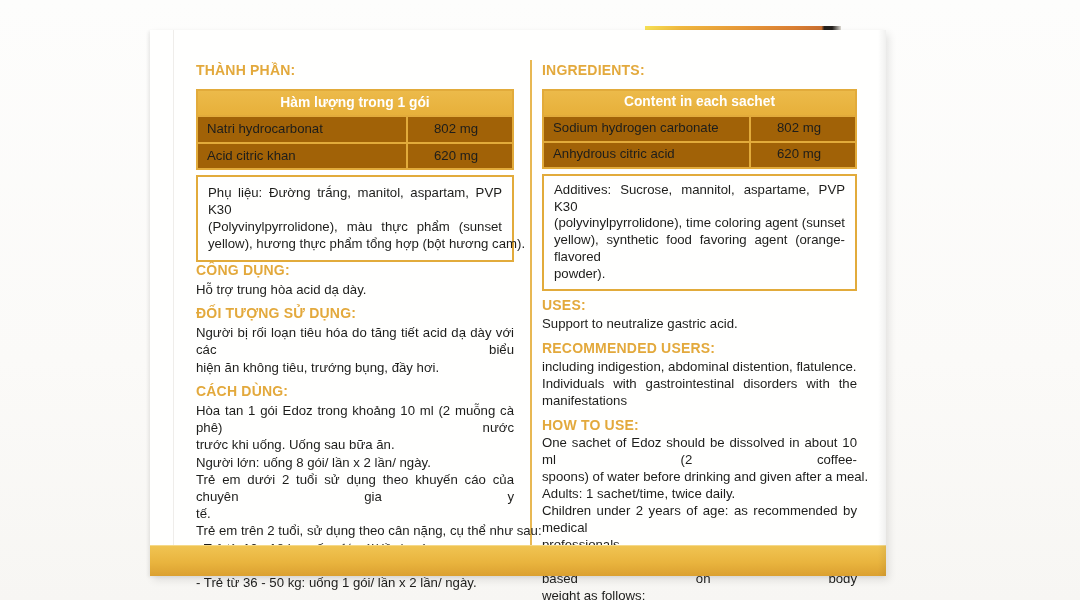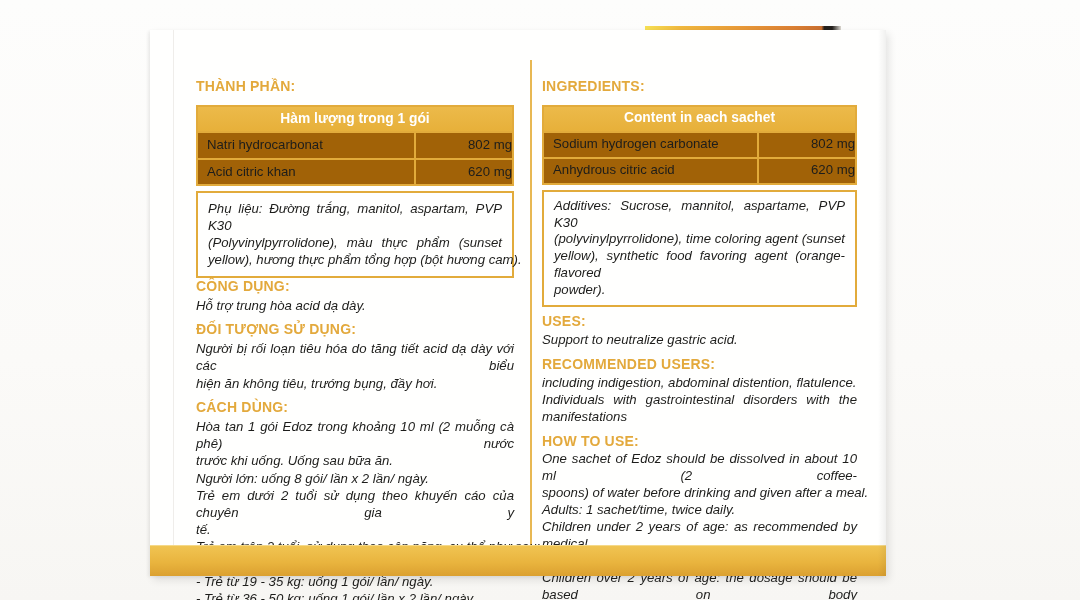--- a/index.html
+++ b/index.html
@@ -36,35 +36,35 @@
     position:absolute;left:380px;top:30px;height:486px;width:2px;
     background:#e6b040;opacity:.9;
   }
   .col{position:absolute;top:32px;font-size:13.2px;line-height:17.2px;}
   .col-left{left:46px;width:318px;}
   .col-right{left:392px;width:315px;line-height:16.9px;}
   .sec-h{
     color:#e3a93c;font-weight:bold;font-size:14px;letter-spacing:.2px;
     margin:7px 0 2px 0;
   }
-  .sec-h.first{margin-top:16px;}
+  .sec-h.first{margin-top:0;}
   .ing-table{border:2px solid #e2ab3b;margin-top:10px;background:#a16207;}
   .t-header{
     background:linear-gradient(180deg,#ecba4a,#e7b03a);
     color:#fff;font-weight:bold;text-align:center;
     padding:3px 0 4px 0;font-size:13.8px;
   }
   .t-row{display:flex;border-top:2px solid #e2ab3b;}
   .t-name{flex:1;padding:3px 0 4px 9px;}
-  .t-val{width:96px;border-left:2px solid #e2ab3b;text-align:right;padding:3px 0 4px 0;}
+  .t-val{width:96px;border-left:2px solid #e2ab3b;text-align:center;padding:3px 8px 4px 0;}
   .note-box{
     border:2px solid #e2ab3b;margin-top:5px;padding:7px 10px;background:#fffffe;
   }
   .col-right .note-box{padding:6px 10px;}
-  .ln{display:block;white-space:nowrap;overflow:visible;font-style:italic;}
+  .ln{display:block;white-space:nowrap;overflow:visible;}
   .jl{white-space:normal;text-align:justify;text-align-last:justify;}
 </style>
 </head>
 <body>
 
 <div class="top-strip"></div>
 
 <div class="box">
 
   <div class="divider"></div>

